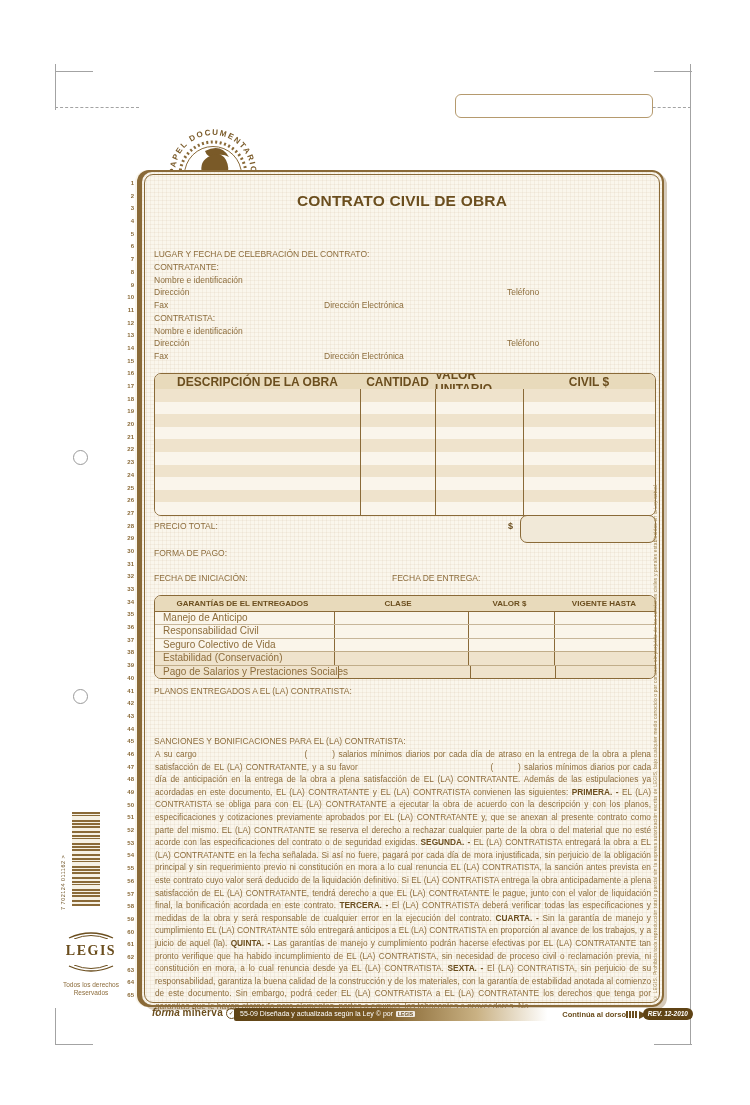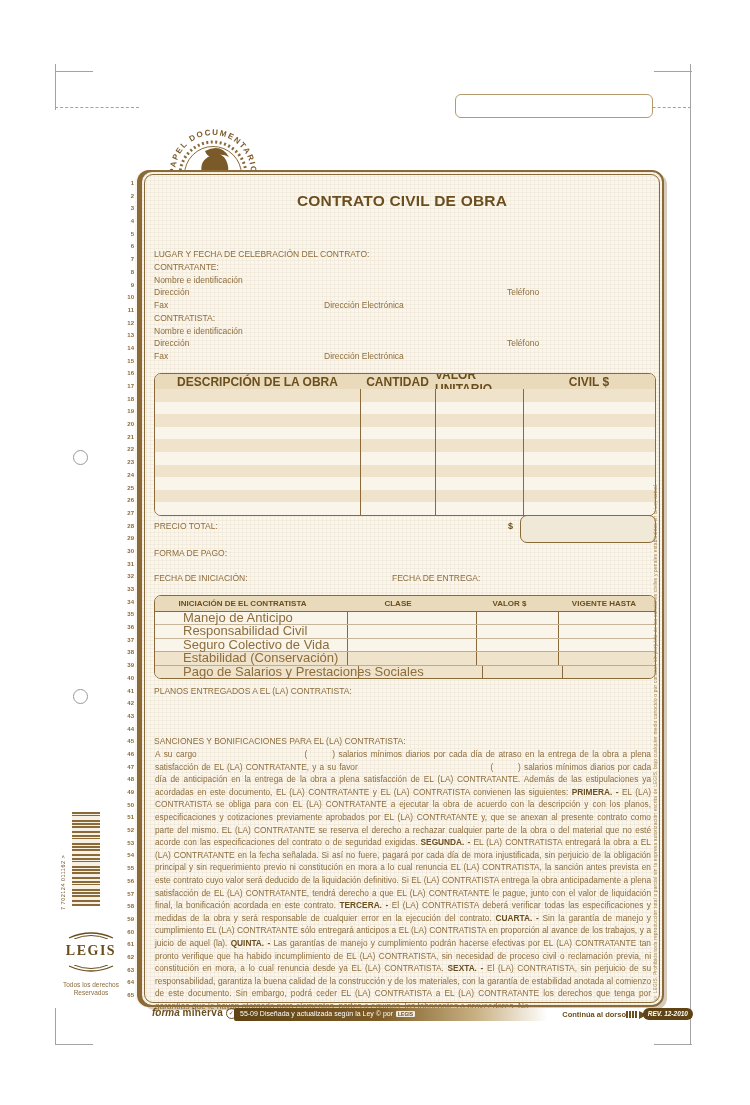--- a/index.html
+++ b/index.html
@@ -42,21 +42,21 @@
   .pcur{position:absolute;left:366px;top:349px;font-size:9px;font-weight:bold;color:#6b4e1e;}
   
   .gtable{position:absolute;left:12px;top:423px;width:500px;border:1.2px solid #8a6a38;border-radius:7px;overflow:hidden;background:#faf5eb;}
   .gtable .ghead{display:flex;height:15px;background:#e8dabb;border-bottom:1.2px solid #8a6a38;font-size:8px;font-weight:bold;color:#6b4e1e;}
   .gtable .ghead div{display:flex;align-items:center;justify-content:center;}
   .g-row{display:flex;height:12.4px;background:#faf5ea;}
   .g-row.alt{background:#efe3cc;}
   .g-row + .g-row{border-top:1px solid rgba(138,106,56,.45);}
   .g-c{border-right:1px solid #8a6a38;}
   .g-c:last-child{border-right:none;}
-  .g-label{font-size:13px;color:#8d6d3c;padding-left:8px;line-height:12.4px;white-space:nowrap;margin-left:20px;}
+  .g-label{font-size:10px;color:#8d6d3c;padding-left:8px;line-height:12.4px;white-space:nowrap;}
   
   .heading-line{position:absolute;left:12px;font-size:8.5px;color:#8d6d3c;}
   .contract-body{position:absolute;left:13px;right:11px;top:576px;font-size:8.3px;line-height:12.6px;
         text-align:justify;color:#8d6d3c;}
   .seg-bold{font-weight:bold;color:#6b4e1e;}
   
   .brand{position:absolute;left:152px;top:1007px;font-size:10px;color:#6b4e1e;white-space:nowrap;}
   .brand .b1{font-weight:bold;font-style:italic;}
   .brand .b2{font-weight:bold;letter-spacing:.3px;}
   .brand .glyph{display:inline-block;width:9px;height:9px;border:1px solid #6b4e1e;border-radius:50%;font-size:6px;line-height:9px;text-align:center;vertical-align:1px;}
@@ -244,21 +244,21 @@
     <span class="pcur">$</span>
     <div class="ptotal-box"></div>
 
     <span class="plabel" style="left:12px;top:376px;">FORMA DE PAGO:</span>
 
     <span class="plabel" style="left:12px;top:401px;">FECHA DE INICIACIÓN:</span>
     <span class="plabel" style="left:250px;top:401px;">FECHA DE ENTREGA:</span>
 
     <div class="gtable">
       <div class="ghead">
-        <div style="width:175px;">INICIACIÓN DE EL CONTRATISTA</div>
+        <div style="width:175px;">GARANTÍAS DE EL ENTREGADOS</div>
         <div style="width:136px;">CLASE</div>
         <div style="width:87px;">VALOR $</div>
         <div style="width:102px;">VIGENTE HASTA</div>
       </div>
       <div>
           <div class="g-row">
             <div class="g-c g-label" style="width: 175px;">Manejo de Anticipo</div>
             <div class="g-c" style="width: 136px;"></div>
             <div class="g-c" style="width: 87px;"></div>
             <div class="g-c" style="width: 102px;"></div>

